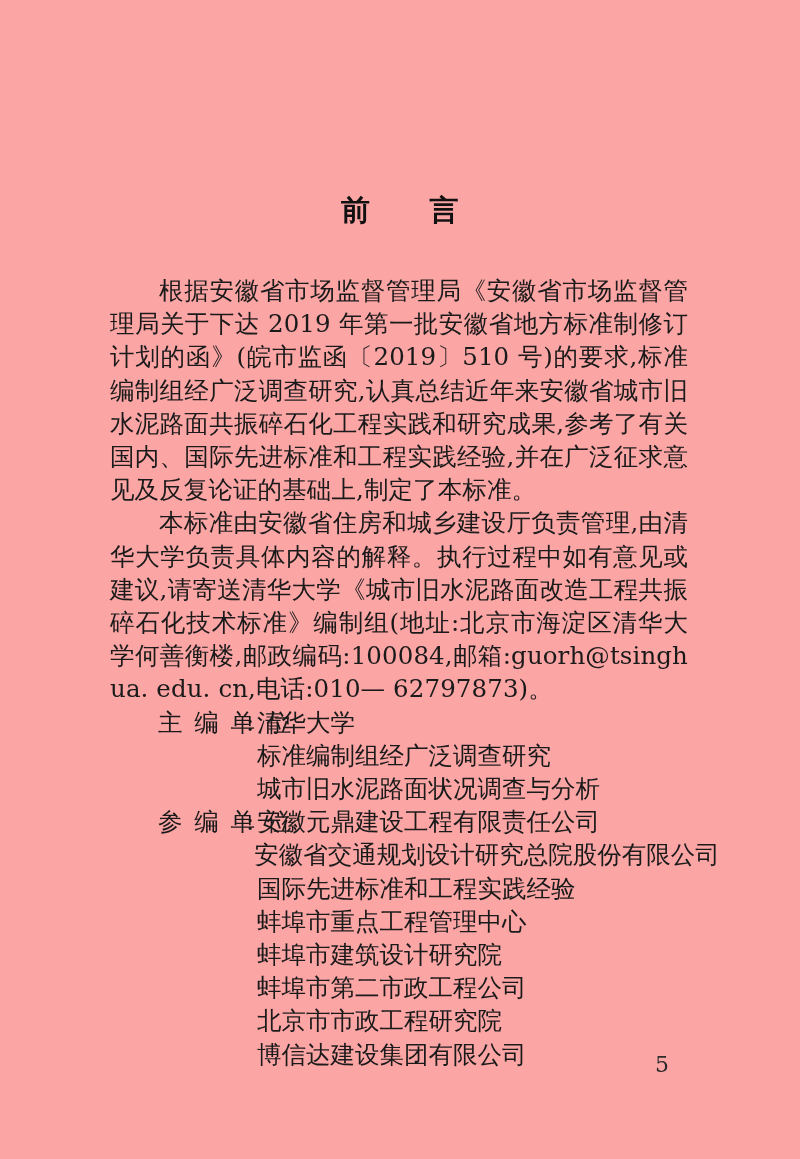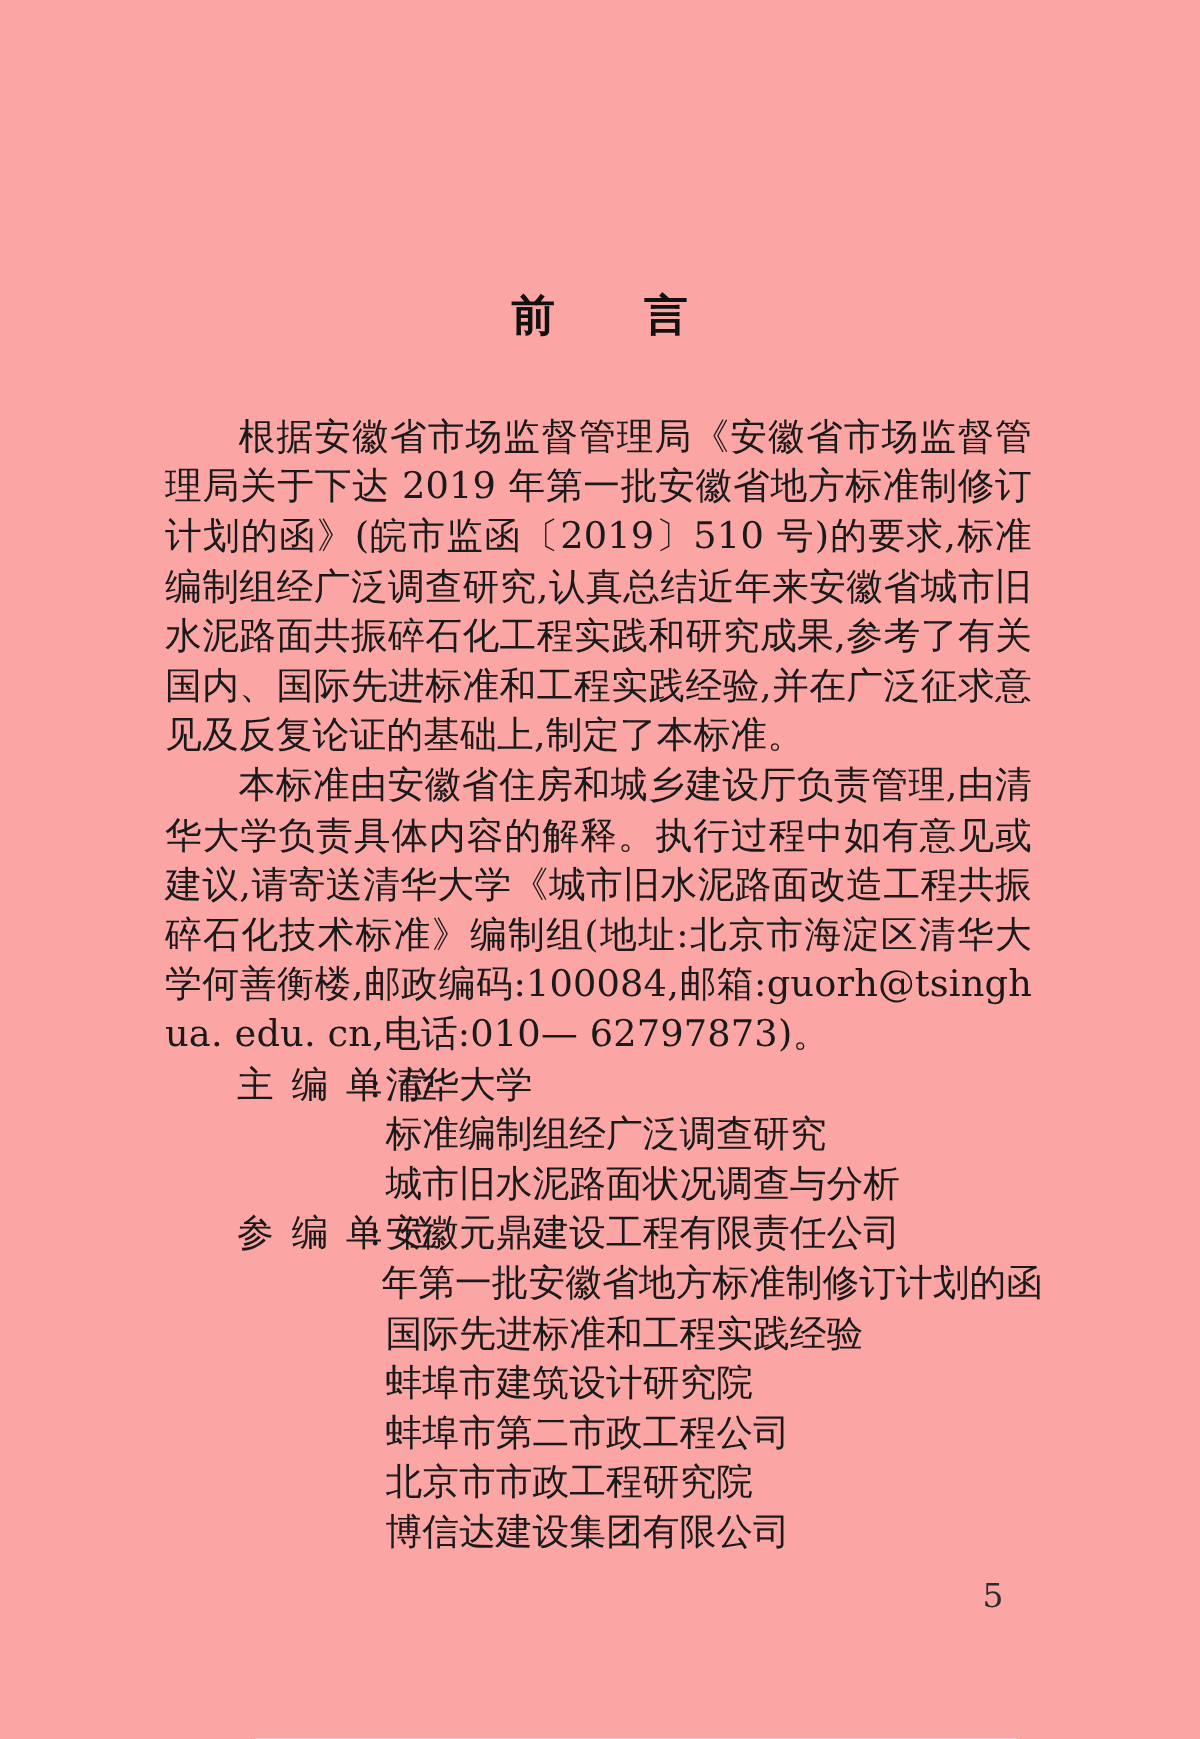--- a/index.html
+++ b/index.html
@@ -135,26 +135,31 @@
       </div>
 
       <div class="unit-row">
         <span class="unit-label"><span>参</span><span class="sp"></span><span>编</span><span class="sp"></span><span>单</span><span class="sp"></span><span>位</span></span>
           <span class="unit-colon">:</span>
           <span class="unit-value">安徽元鼎建设工程有限责任公司</span>
       </div>
       <div class="unit-row continuation">
         <span class="unit-label"><span>参</span><span class="sp"></span><span>编</span><span class="sp"></span><span>单</span><span class="sp"></span><span>位</span></span>
           <span class="unit-colon">:</span>
-          <span class="unit-value">年第一批安徽省地方标准制修订计划的函</span>
+          <span class="unit-value">安徽省交通规划设计研究总院股份有限公司</span>
       </div>
       <div class="unit-row continuation">
         <span class="unit-label"><span>参</span><span class="sp"></span><span>编</span><span class="sp"></span><span>单</span><span class="sp"></span><span>位</span></span>
           <span class="unit-colon">:</span>
           <span class="unit-value">国际先进标准和工程实践经验</span>
+      </div>
+      <div class="unit-row continuation">
+        <span class="unit-label"><span>参</span><span class="sp"></span><span>编</span><span class="sp"></span><span>单</span><span class="sp"></span><span>位</span></span>
+          <span class="unit-colon">:</span>
+          <span class="unit-value">蚌埠市重点工程管理中心</span>
       </div>
       <div class="unit-row continuation">
         <span class="unit-label"><span>参</span><span class="sp"></span><span>编</span><span class="sp"></span><span>单</span><span class="sp"></span><span>位</span></span>
           <span class="unit-colon">:</span>
           <span class="unit-value">蚌埠市建筑设计研究院</span>
       </div>
       <div class="unit-row continuation">
         <span class="unit-label"><span>参</span><span class="sp"></span><span>编</span><span class="sp"></span><span>单</span><span class="sp"></span><span>位</span></span>
           <span class="unit-colon">:</span>
           <span class="unit-value">蚌埠市第二市政工程公司</span>

